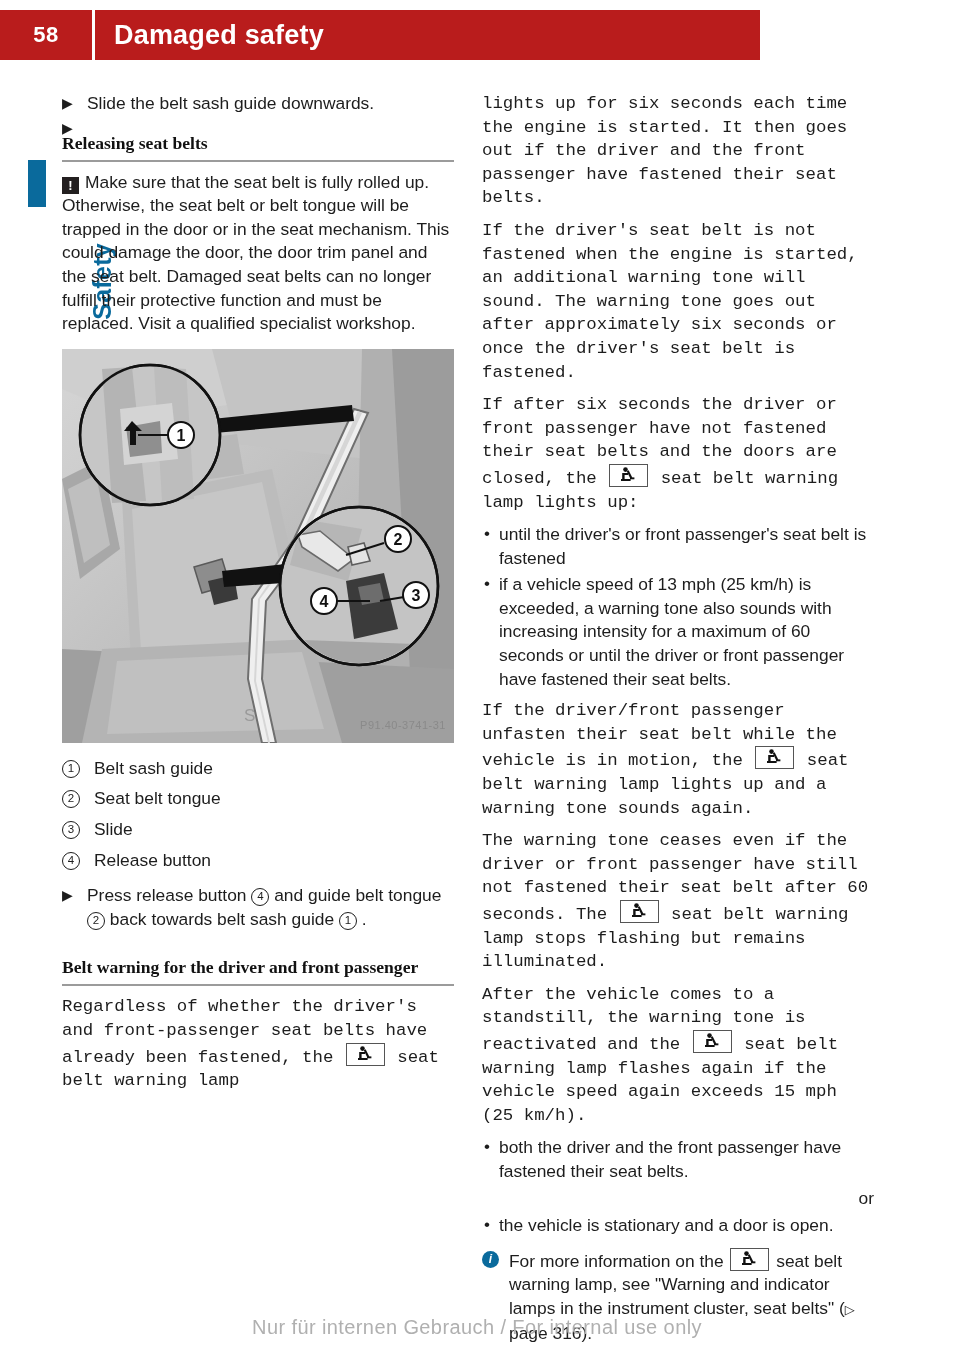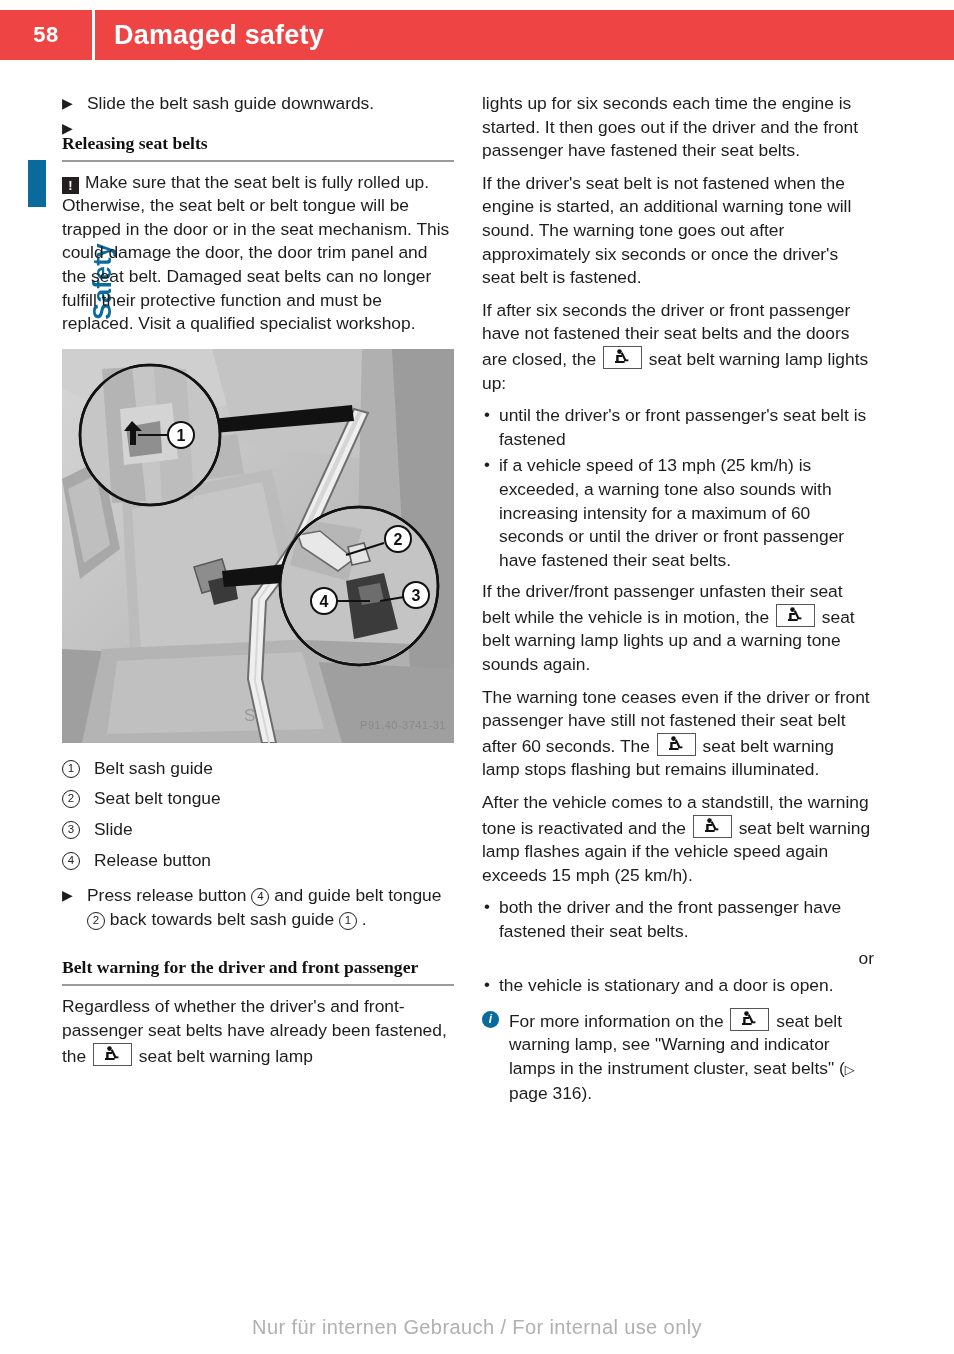--- a/index.html
+++ b/index.html
@@ -14,23 +14,23 @@
     font-family: "Liberation Sans", sans-serif;
     color: #1a1a1a;
     overflow: hidden;
   }
 
   
   .header-bar {
     position: absolute;
     left: 0;
     top: 10px;
-    width: 954px;
+    width: 760px;
     height: 50px;
-    background: #ef4444;
+    background: #b91c1c;
     display: flex;
     align-items: center;
   }
   .page-number {
     width: 92px;
     text-align: center;
     color: #ffffff;
     font-size: 22px;
     font-weight: bold;
     letter-spacing: 0.5px;
@@ -85,20 +85,21 @@
     width: 392px;
     font-size: 17.4px;
     line-height: 23.6px;
     color: #1d1d1d;
   }
   .col-left  { left: 62px; }
   .col-right { left: 482px; }
 
   p.para {
     margin: 0 0 9px 0;
+    font-family: Liberation Mono, monospace;
   }
 
   
   .step {
     position: relative;
     padding-left: 25px;
     margin: 0 0 1px 0;
   }
   .step .arrow {
     position: absolute;

